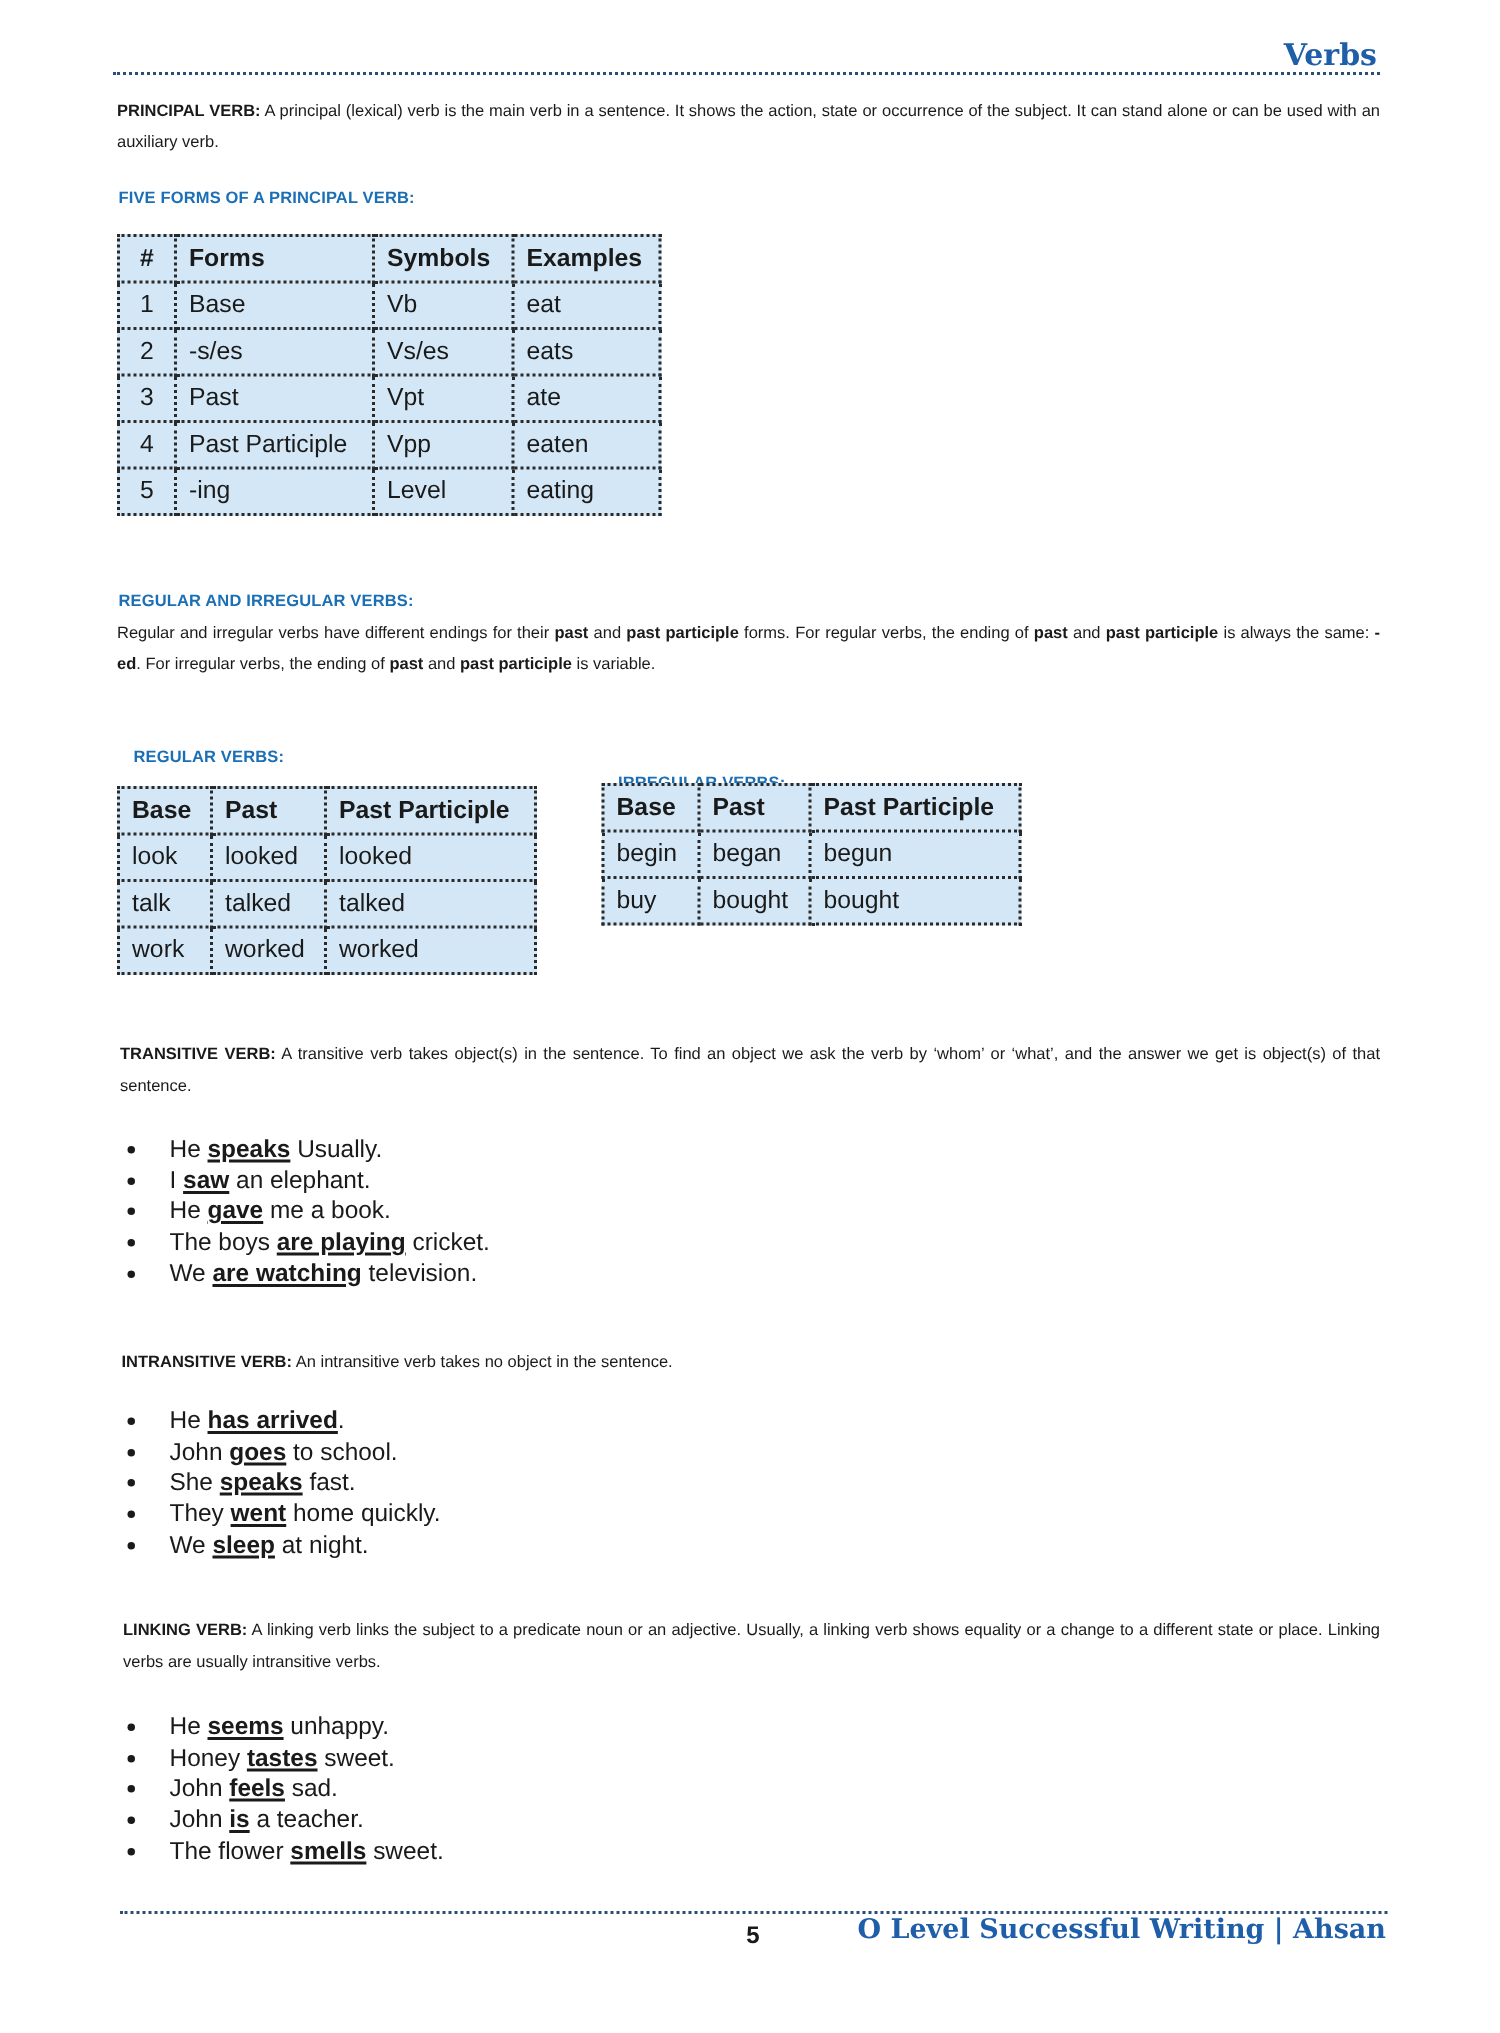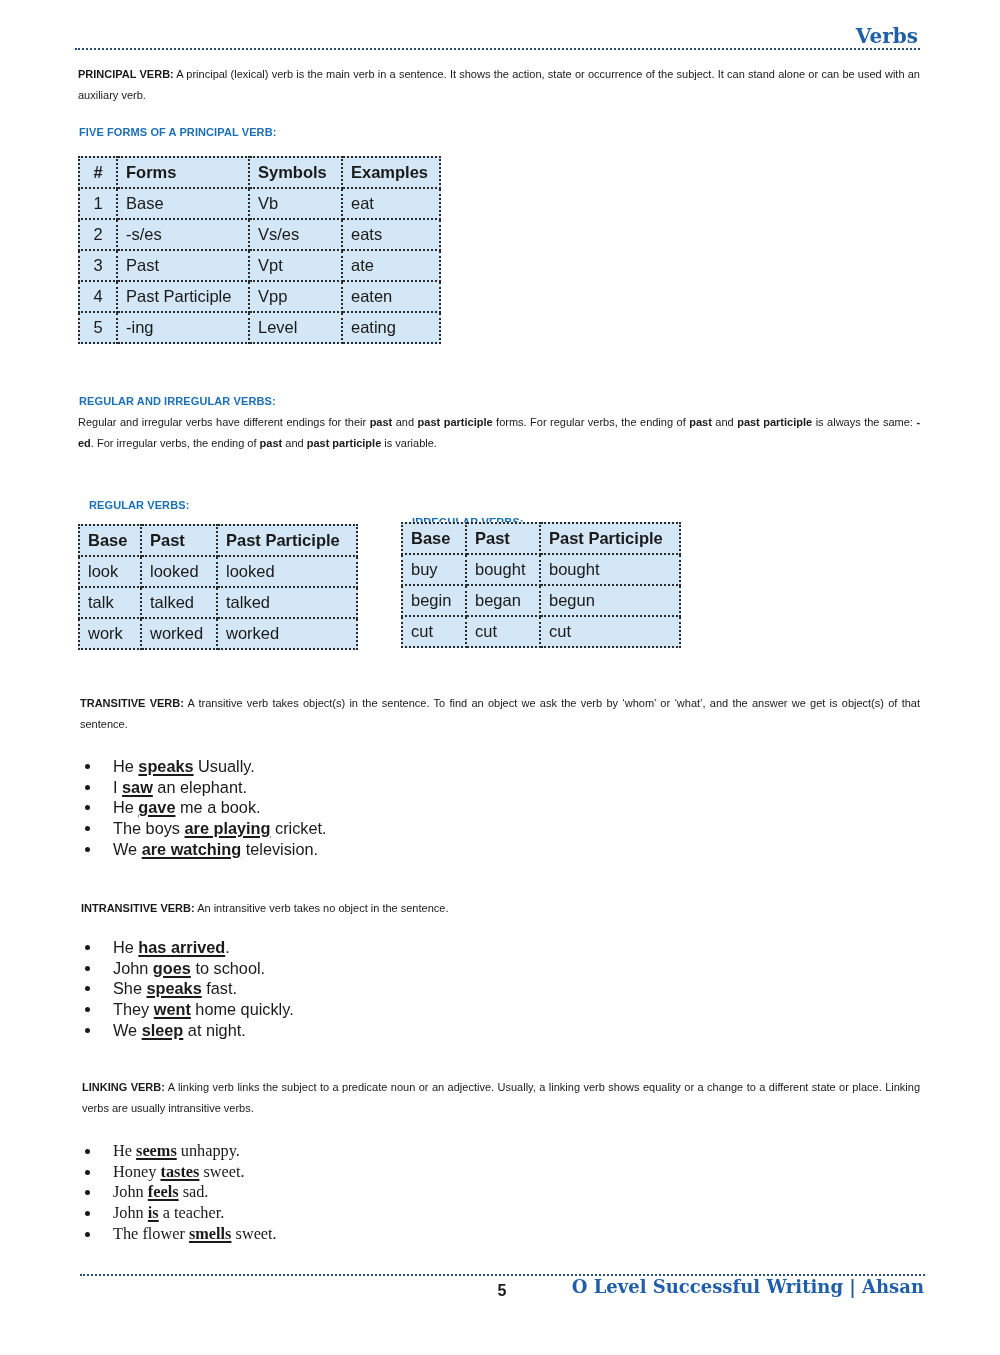--- a/index.html
+++ b/index.html
@@ -135,33 +135,28 @@
 <table class="grid" style="left:401px; top:522px;">
   <thead>
     <tr>
       <th style="width:46px;">Base</th>
       <th style="width:56px;">Past</th>
       <th style="width:122px;">Past Participle</th>
     </tr>
   </thead>
   <tbody>
     <tr>
-      <td>buy</td>
-      <td>bought</td>
-      <td>bought</td>
-    </tr>
-    <tr>
       <td>begin</td>
       <td>began</td>
       <td>begun</td>
     </tr>
     <tr>
-      <td>cut</td>
-      <td>cut</td>
-      <td>cut</td>
+      <td>buy</td>
+      <td>bought</td>
+      <td>bought</td>
     </tr>
   </tbody>
 </table>
 
 <div class="abs para" style="top:693px; left:80px; width:840px;"><b>TRANSITIVE VERB:</b><span> A transitive verb takes object(s) in the sentence. To find an object we ask the verb by ‘whom’ or ‘what’, and the answer we get is object(s) of that sentence.</span></div>
 <ul class="bullets" style="top:756px;">
   <li><span>He </span><span class="verb">speaks</span><span> Usually.</span></li>
   <li><span>I </span><span class="verb">saw</span><span> an elephant.</span></li>
   <li><span>He </span><span class="verb">gave</span><span> me a book.</span></li>
   <li><span>The boys </span><span class="verb">are playing</span><span> cricket.</span></li>
@@ -171,21 +166,21 @@
 <div class="abs para" style="top:898px; left:81px;"><b>INTRANSITIVE VERB:</b><span> An intransitive verb takes no object in the sentence.</span></div>
 <ul class="bullets" style="top:937px;">
   <li><span>He </span><span class="verb">has arrived</span><span>.</span></li>
   <li><span>John </span><span class="verb">goes</span><span> to school.</span></li>
   <li><span>She </span><span class="verb">speaks</span><span> fast.</span></li>
   <li><span>They </span><span class="verb">went</span><span> home quickly.</span></li>
   <li><span>We </span><span class="verb">sleep</span><span> at night.</span></li>
 </ul>
 
 <div class="abs para" style="top:1077px; left:82px; width:838px;"><b>LINKING VERB:</b><span> A linking verb links the subject to a predicate noun or an adjective. Usually, a linking verb shows equality or a change to a different state or place. Linking verbs are usually intransitive verbs.</span></div>
-<ul class="bullets" style="top:1141px;font-family:Liberation Serif, serif;">
+<ul class="bullets" style="top:1141px;">
   <li><span>He </span><span class="verb">seems</span><span> unhappy.</span></li>
   <li><span>Honey </span><span class="verb">tastes</span><span> sweet.</span></li>
   <li><span>John </span><span class="verb">feels</span><span> sad.</span></li>
   <li><span>John </span><span class="verb">is</span><span> a teacher.</span></li>
   <li><span>The flower </span><span class="verb">smells</span><span> sweet.</span></li>
 </ul>
 
 <div class="abs dotline" style="left:80px; top:1274px; width:845px;"></div>
 <div class="abs page-num">5</div>
 <div class="abs footer-title">O Level Successful Writing | Ahsan</div>

